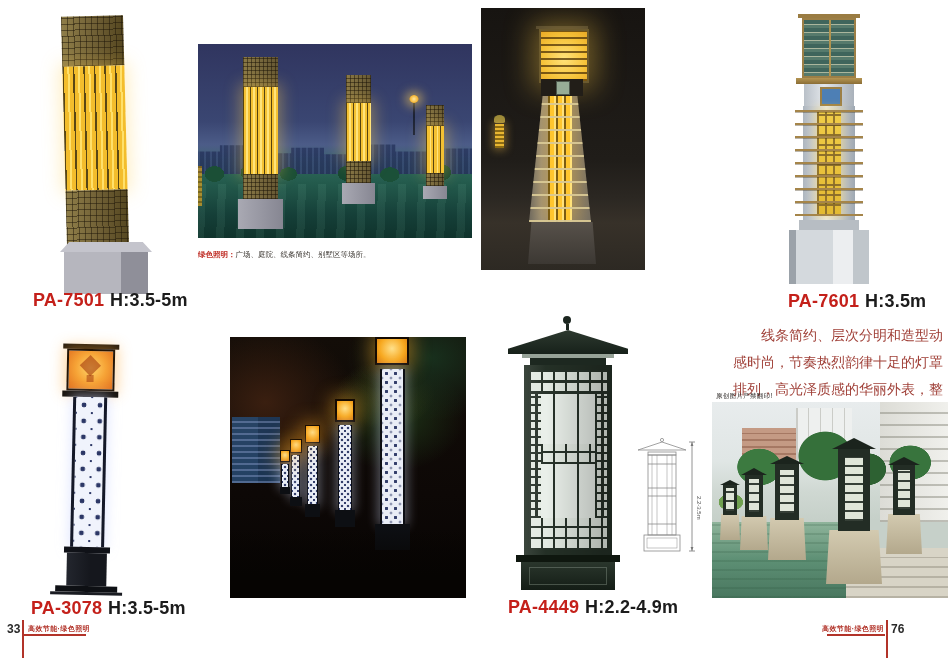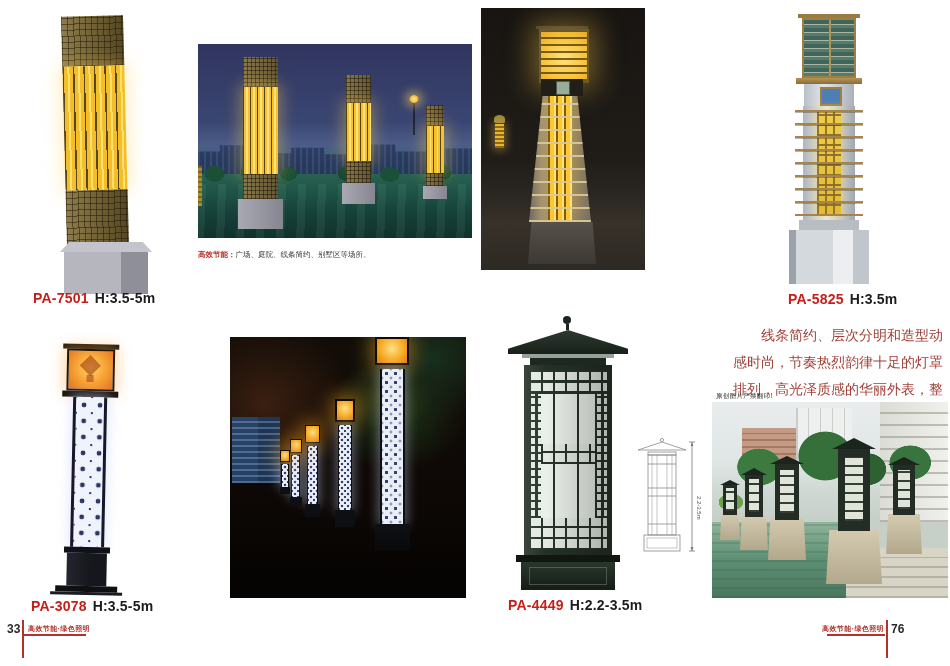--- a/index.html
+++ b/index.html
@@ -1,21 +1,21 @@
 <!DOCTYPE html>
 <html><head>
 <meta charset="utf-8">
 <style>
   html,body{margin:0;padding:0;background:#fff}
   .page{position:relative;width:950px;height:666px;background:#fff;overflow:hidden;
         font-family:"Liberation Sans",sans-serif}
   .abs{position:absolute}
 
   
-  .plabel{position:absolute;font-size:14px;font-weight:bold;white-space:nowrap;letter-spacing:.2px}
+  .plabel{position:absolute;font-size:18px;font-weight:bold;white-space:nowrap;letter-spacing:.2px}
   .plabel .model{color:#c4201a}
   .plabel .ht{color:#1c1c1c;margin-left:6px}
 
   
   .render-7501{left:24px;top:6px;width:148px;height:282px}
   .l1-col{position:absolute;left:40px;top:10px;width:62px;height:230px;transform:rotate(-1.5deg)}
   .l1-top,.l1-bot{position:absolute;left:0;width:62px;
     background:
       repeating-linear-gradient(90deg, rgba(30,22,8,.5) 0 1px, transparent 1px 6px),
       repeating-linear-gradient(0deg, rgba(30,22,8,.5) 0 1px, transparent 1px 6px),
@@ -283,21 +283,21 @@
     </div>
     <div class="mlamp" style="left:228px;top:61px;width:18px;height:95px">
       <div class="mt" style="top:0;height:21px"></div>
       <div class="mm" style="top:21px;height:47px"></div>
       <div class="mb" style="top:68px;height:13px"></div>
       <div class="mbase" style="left:-3px;top:81px;width:24px;height:13px"></div>
     </div>
   </div>
 
   <div class="specs">
-    <div><span class="rl">高效节能：</span><span>广场、庭院、线条简约、别墅区等场所。</span></div>
+    <div><span class="rl">绿色照明：</span><span>广场、庭院、线条简约、别墅区等场所。</span></div>
   </div>
 
   <div class="photo photo-night1">
     <div class="n1-topcap"></div>
     <div class="n1-topbox"></div>
     <div class="n1-neck">
       <div class="n1-greensq"></div>
     </div>
     <div class="n1-col">
       <div class="n1-glow"></div>
@@ -318,21 +318,21 @@
       <div class="g-bluesq"></div>
     </div>
     <div class="g-body">
       <div class="g-lit"></div>
     </div>
     <div class="g-rings"></div>
     <div class="g-step"></div>
     <div class="g-base"></div>
   </div>
   <div class="plabel" style="left:788px;top:291px">
-    <span class="model">PA-5825</span><span class="ht">H:3.5m</span>
+    <span class="model">PA-7601</span><span class="ht">H:3.5m</span>
   </div>
 
   <div class="desc">线条简约、层次分明和造型动感时尚，节奏热烈韵律十足的灯罩排列，高光泽质感的华丽外表，整体风格严谨而灵动。</div>
 
   <div class="abs render-7502">
     <div class="tilt">
       <div class="p2-cap"></div>
       <div class="p2-lan"></div>
       <div class="p2-collar"></div>
       <div class="p2-body"></div>
@@ -378,21 +378,21 @@
       <div class="sq-band" style="left:5px;top:79px;width:78px;height:20px"></div>
       <div class="glass" style="left:5px;top:99px;width:78px;height:54px"></div>
       <div class="sq-band" style="left:5px;top:153px;width:78px;height:32px"></div>
       <div class="sq-col" style="left:5px;top:29px;width:12px;height:124px"></div>
       <div class="sq-col" style="left:71px;top:29px;width:12px;height:124px"></div>
     </div>
     <div class="f-baselip"></div>
     <div class="f-basebox"></div>
   </div>
   <div class="plabel" style="left:508px;top:597px">
-    <span class="model">PA-4449</span><span class="ht">H:2.2-3.5m</span>
+    <span class="model">PA-4449</span><span class="ht">H:2.2-4.9m</span>
   </div>
 
   <div class="abs drawing">
     <svg width="70" height="130" viewBox="0 0 70 130">
       <g fill="none" stroke="#8a8a8a" stroke-width="0.8">
         <circle cx="28" cy="4" r="1.6"></circle>
         <path d="M4 14 L28 6 L52 14 Z"></path>
         <rect x="14" y="16" width="28" height="3"></rect>
         <rect x="14" y="19" width="28" height="80"></rect>
         <path d="M14 28 H42 M14 52 H42 M14 60 H42 M14 88 H42"></path>

